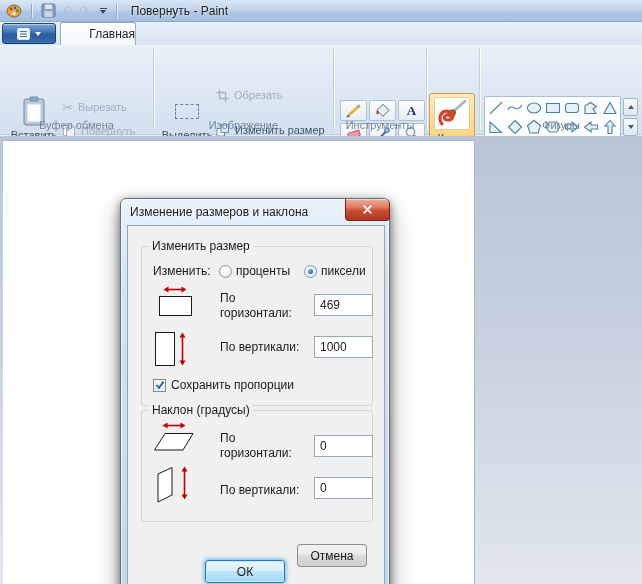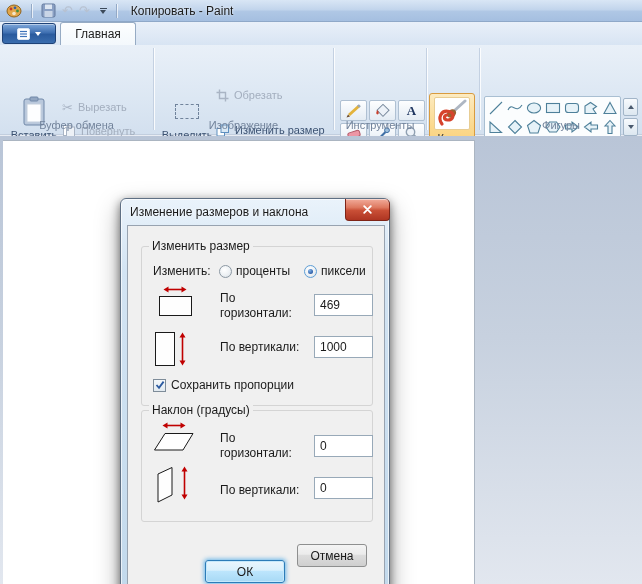--- a/index.html
+++ b/index.html
@@ -20,21 +20,21 @@
   #win-title { margin-left:8px; color:#1b1b1b; text-shadow:0 0 3px rgba(255,255,255,.9); }
 
   
   #tabrow { left:0; top:22px; width:642px; height:23px;
     background:linear-gradient(180deg,#E9F0F9 0%,#D8E4F3 100%); }
   #appmenu { left:2px; top:1px; width:54px; height:21px; border-radius:3px;
     background:linear-gradient(180deg,#7FA8DA 0%,#3F70B2 45%,#2A5B9E 55%,#3A6DAE 100%);
     border:1px solid #1E4277; display:flex; align-items:center; justify-content:center; gap:5px;
     box-shadow:inset 0 1px 0 rgba(255,255,255,.45); }
   #appmenu .tri { width:0; height:0; border-left:3.5px solid transparent; border-right:3.5px solid transparent; border-top:4px solid #fff; }
-  .tab { top:0; height:23px; display:flex; align-items:center; justify-content:center; color:#222; }
+  .tab { top:0; height:23px; display:flex; align-items:center; justify-content:flex-end; color:#222; }
   .tab.active { background:linear-gradient(180deg,#FDFEFF 0%,#F3F8FC 100%);
     border:1px solid #96ABC4; border-bottom:none; border-radius:3px 3px 0 0; }
   #tab-home { left:60px; width:76px; }
   #tab-view { left:136px; width:58px;margin-top:46px; }
 
   
   #ribbon { left:0; top:45px; width:642px; height:90px;
     background:linear-gradient(180deg,#E9F0F8 0%,#DCE7F3 60%,#D3E0EF 100%);
     border-bottom:1px solid #C2CEDE; }
   .rb-divider { top:3px; width:1px; height:82px; background:#C4D1E2; box-shadow:1px 0 0 rgba(255,255,255,.85); }
@@ -133,21 +133,21 @@
   </div>
   <div class="qat-btn undo-redo">↶</div>
   <div class="qat-btn undo-redo">↷</div>
   <div class="qat-btn" style="margin-left:4px">
     <span class="qat-caret">
         <span class="bar"></span>
         <span class="tri"></span>
       </span>
   </div>
   <div class="tb-sep"></div>
-  <span id="win-title">Копировать - Paint</span>
+  <span id="win-title">Повернуть - Paint</span>
 </div>
 
 <div class="abs" id="tabrow">
   <div class="abs" id="appmenu">
     <svg width="13" height="12" viewBox="0 0 13 12">
       <rect x="0.5" y="0.5" width="12" height="11" rx="1.5" fill="#fff" stroke="#D8E4F2"></rect>
       <line x1="3" y1="3.5" x2="10" y2="3.5" stroke="#3E73BA" stroke-width="1.2"></line>
       <line x1="3" y1="6" x2="10" y2="6" stroke="#3E73BA" stroke-width="1.2"></line>
       <line x1="3" y1="8.5" x2="10" y2="8.5" stroke="#3E73BA" stroke-width="1.2"></line>
     </svg>

